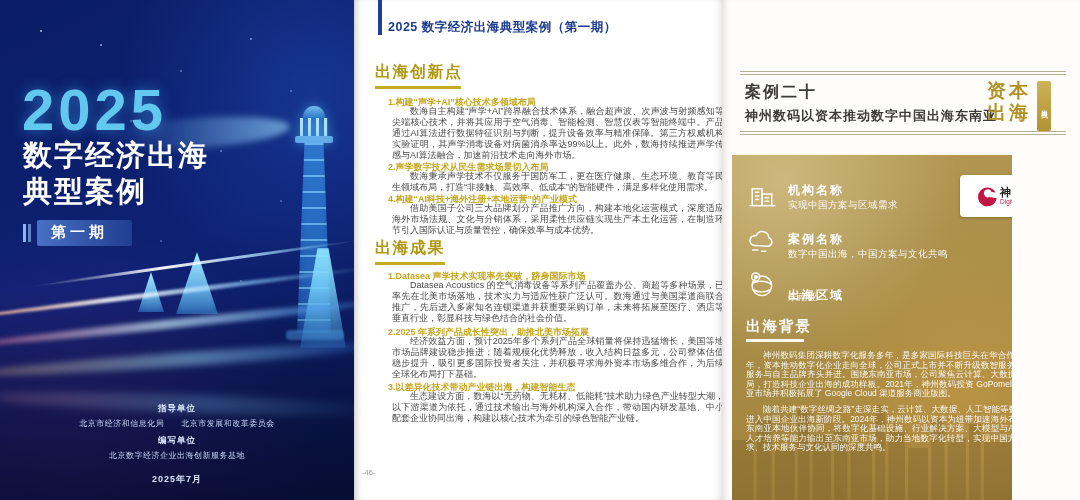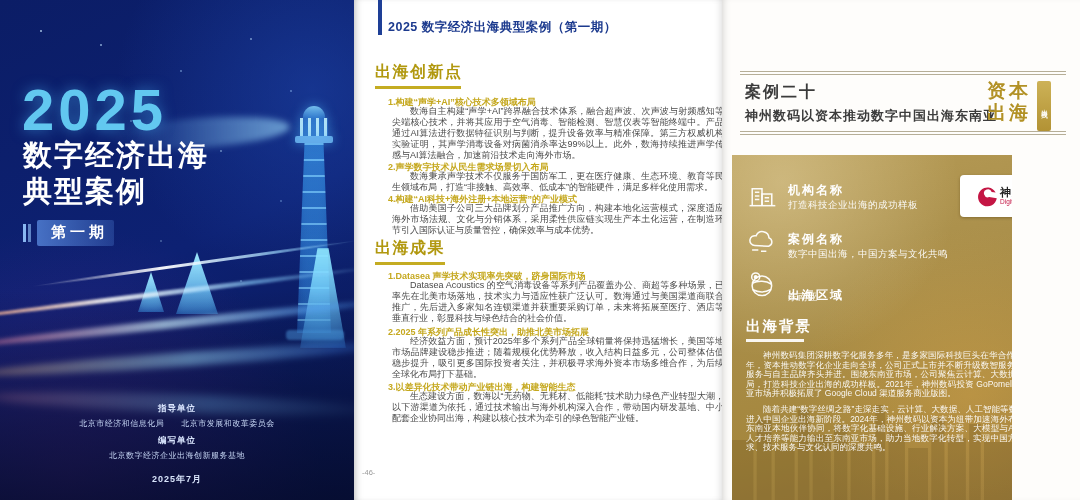--- a/index.html
+++ b/index.html
@@ -59,21 +59,21 @@
   .cover-shade{position:absolute;left:0;top:0;width:100%;height:100%;
     background:linear-gradient(to bottom,transparent 58%,rgba(6,12,46,.55) 85%,rgba(5,10,40,.75));}
   .cover-year{position:absolute;left:22px;top:76px;font-size:58px;font-weight:bold;
     color:#62c8f0;letter-spacing:4px;text-shadow:0 0 14px rgba(80,190,255,.5);}
   .cover-t1{position:absolute;left:23px;top:136px;font-size:29px;font-weight:bold;color:#fff;letter-spacing:2px;}
   .cover-t2{position:absolute;left:23px;top:172px;font-size:29px;font-weight:bold;color:#fff;letter-spacing:2px;}
   .issue{position:absolute;left:23px;top:220px;display:flex;align-items:center;}
   .issue-bars{width:10px;height:18px;margin-right:4px;
     background:linear-gradient(90deg,rgba(150,200,255,.9) 0 3px,transparent 3px 5px,rgba(150,200,255,.6) 5px 8px,transparent 8px);}
   .issue-band{background:linear-gradient(90deg,rgba(90,140,225,.75),rgba(70,115,200,.35));
-    color:#fff;font-size:15px;font-weight:bold;letter-spacing:4px;padding:3px 6px 4px 14px;border-radius:2px;}
+    color:#fff;font-size:15px;font-weight:bold;letter-spacing:4px;padding:3px 24px 4px 14px;border-radius:2px;}
   .cover-foot{position:absolute;left:0;bottom:0;width:100%;text-align:center;z-index:4;}
   .cf-label{font-size:8.5px;font-weight:bold;color:#dbe7ff;margin-top:6px;letter-spacing:1px;text-align:center;}
   .cf-org{font-size:8px;color:#c6d6f4;margin-top:3px;letter-spacing:.5px;}
   .cf-date{font-size:9px;font-weight:bold;color:#d8e4fb;margin:12px 0 14px;letter-spacing:1px;}
 
   
   .page-mid{position:absolute;left:354px;top:0;width:368px;height:500px;background:#fff;
     box-shadow:inset 6px 0 8px -6px rgba(0,0,0,.35), inset -6px 0 8px -6px rgba(0,0,0,.18);}
   .mid-bar{position:absolute;left:24px;top:0;width:4px;height:35px;background:#1e3f96;}
   .mid-head{position:absolute;left:34px;top:19px;font-size:12.5px;font-weight:bold;color:#1c3a8e;letter-spacing:.5px;}
@@ -218,21 +218,21 @@
         </g>
       </svg>
 
       <svg class="grow-icon" style="left:14px;top:24px;" viewBox="0 0 36 36" fill="none" stroke="rgba(255,255,255,.95)" stroke-width="1.7">
         <path d="M7 30 V11 h11 v19"></path>
           <path d="M18 30 V17 h11 v13"></path>
           <path d="M4 30 h29"></path>
         <path d="M10 15 h5 M10 19 h5 M10 23 h5 M21 21 h5 M21 25 h5"></path>
       </svg>
       <div class="glabel" style="left:56px;top:27px;">机构名称</div>
-      <div class="gvalue" style="left:56px;top:44px;">打造科技企业出海的成功样板</div>
+      <div class="gvalue" style="left:56px;top:44px;">实现中国方案与区域需求</div>
 
       <div class="logo-box">
         <svg width="26" height="26" viewBox="0 0 36 36">
           <path d="M30 13 A13 13 0 1 0 31.5 21 L21 19.5 A5.5 5.5 0 1 1 24.5 12.5 Z" fill="#c41644"></path>
         </svg>
         <div class="logo-txt">
           <div class="cn">神州数码</div>
           <div class="en">Digital China</div>
         </div>
       </div>

